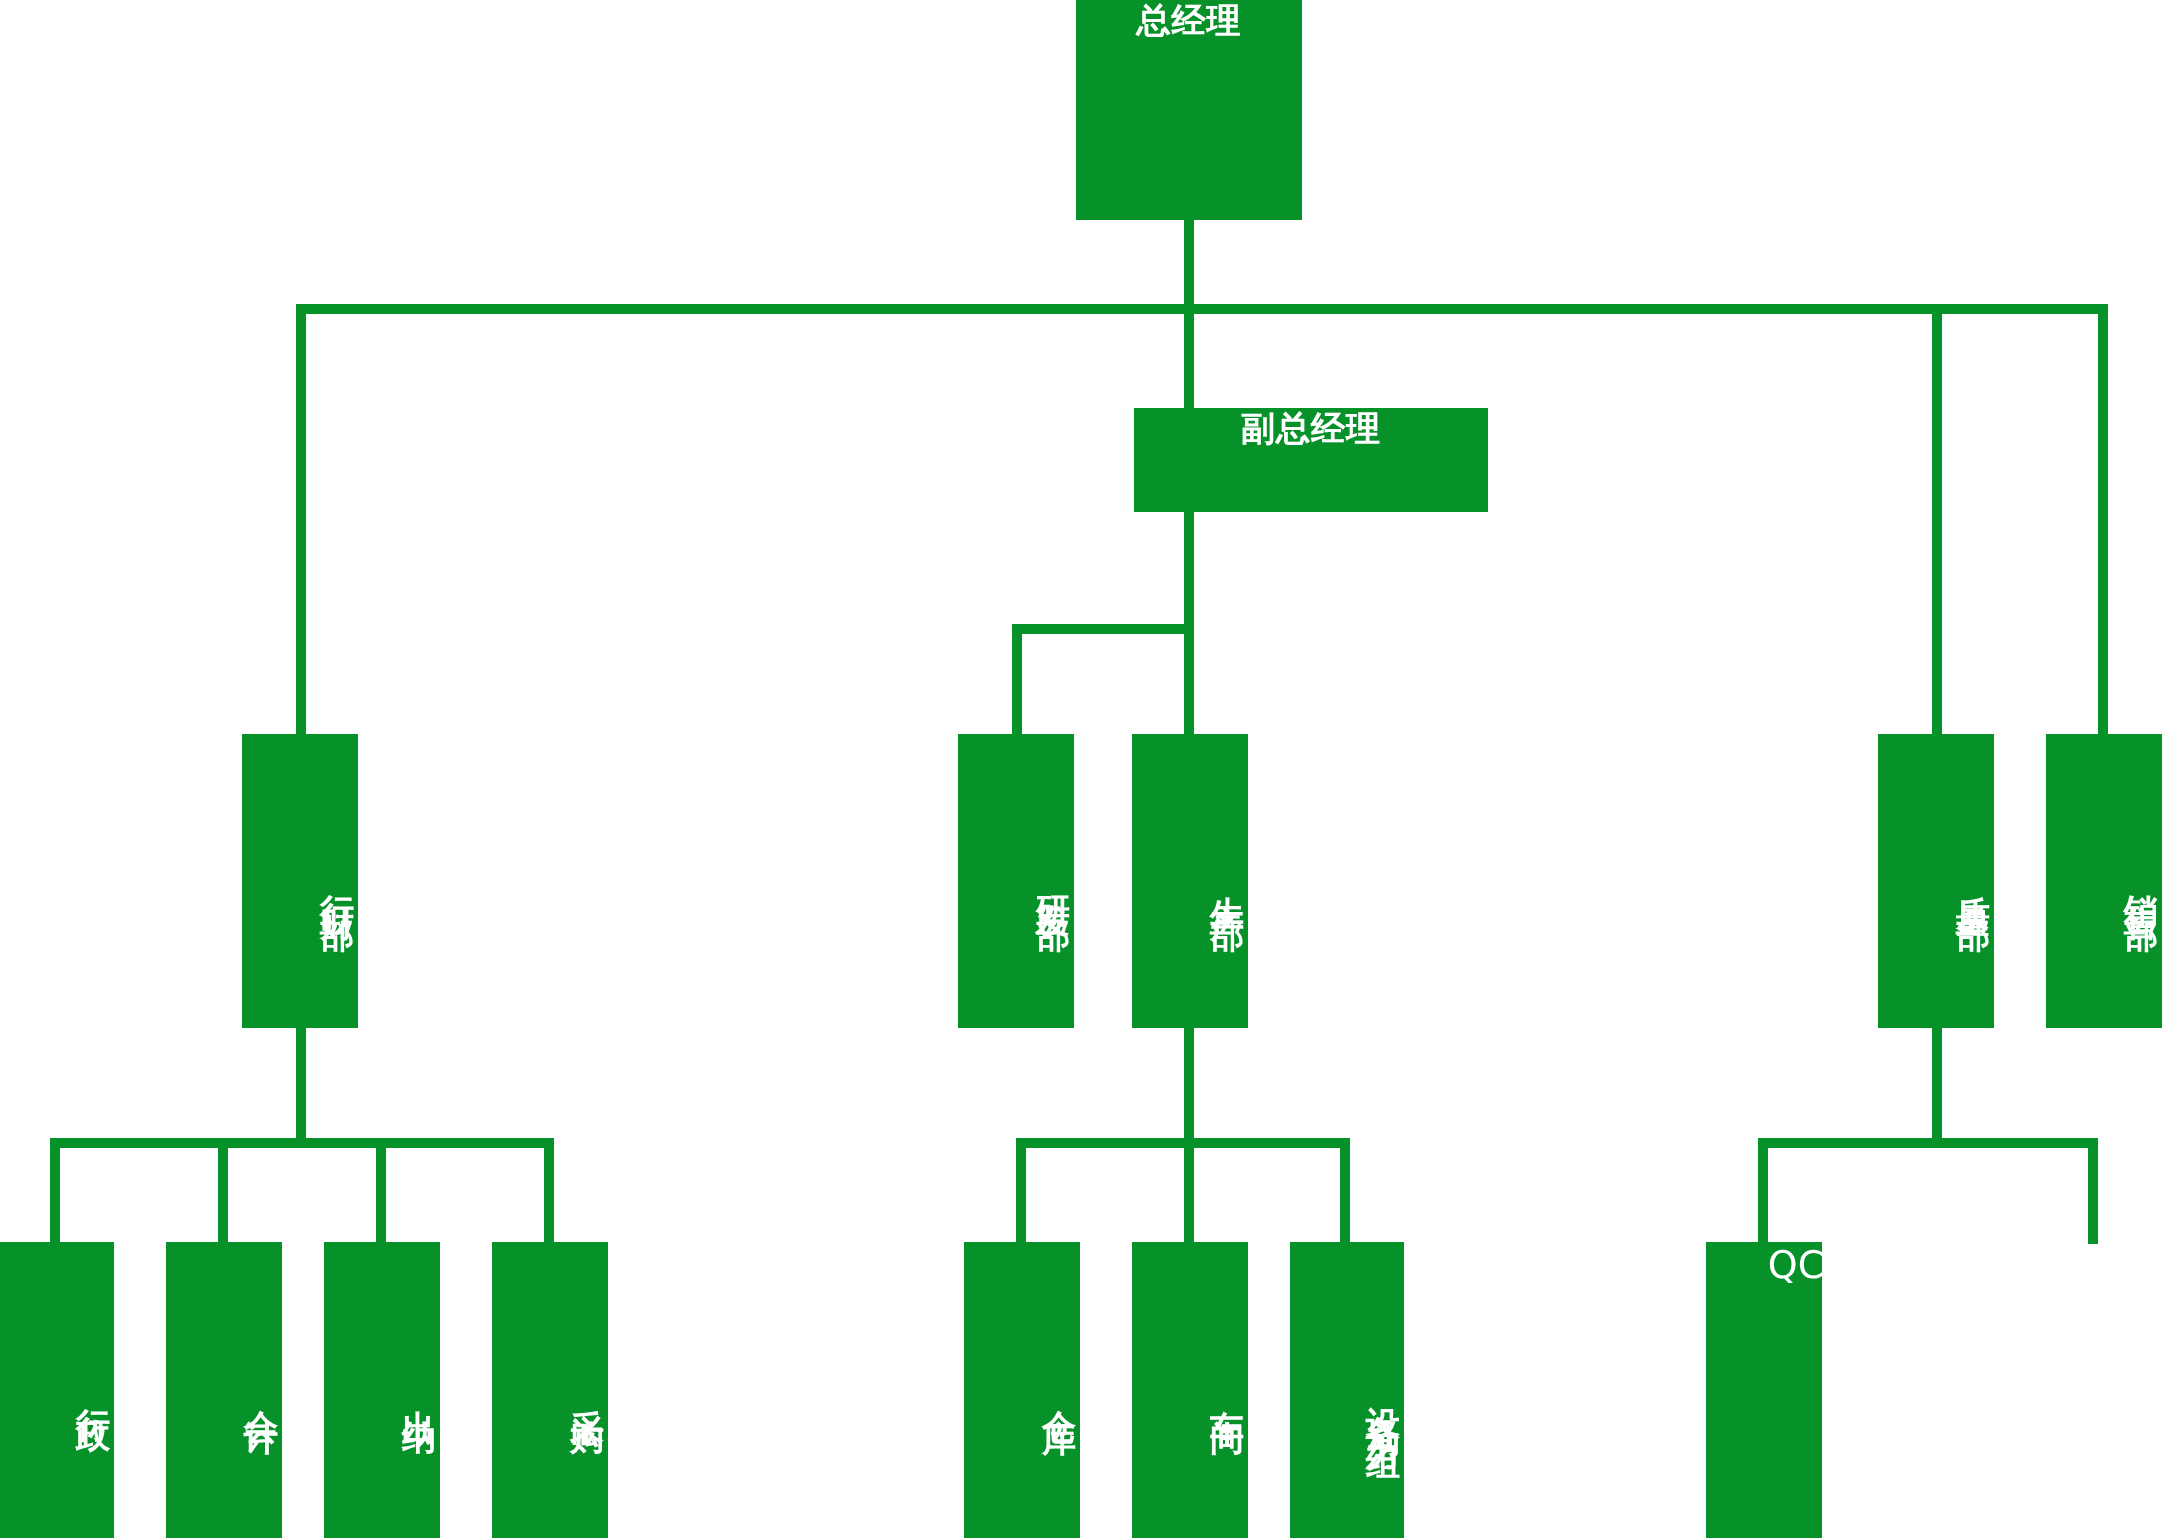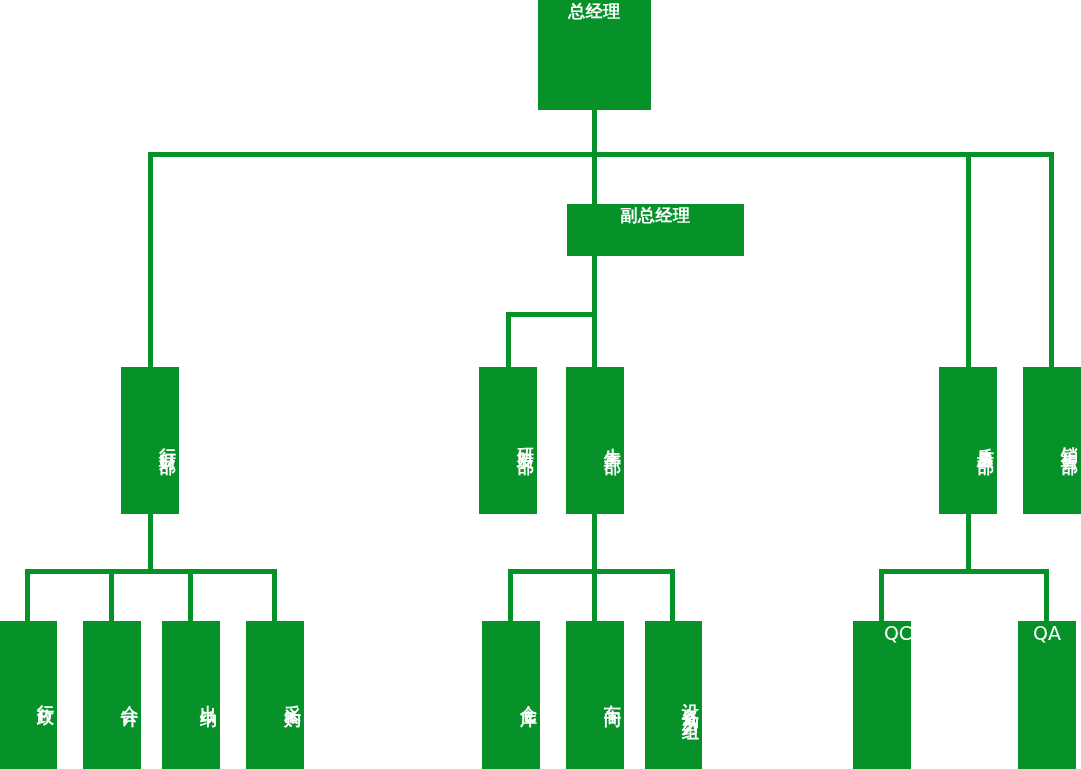--- a/index.html
+++ b/index.html
@@ -147,17 +147,14 @@
   </div>
 
   <div class="node vertical top-aligned" style="left:645px; top:621px; width:57px; height:148px;">
     <span>设备动力组</span>
   </div>
 
   <div class="node latin" style="left:853px; top:621px; width:58px; height:148px;padding-left:32px;">
     <span>QC</span>
   </div>
 
-  <div class="node latin" style="left:1018px; top:621px; width:58px; height:148px;">
-    <span>QA</span>
-  </div>
 
 </div>
 
 </body></html>

